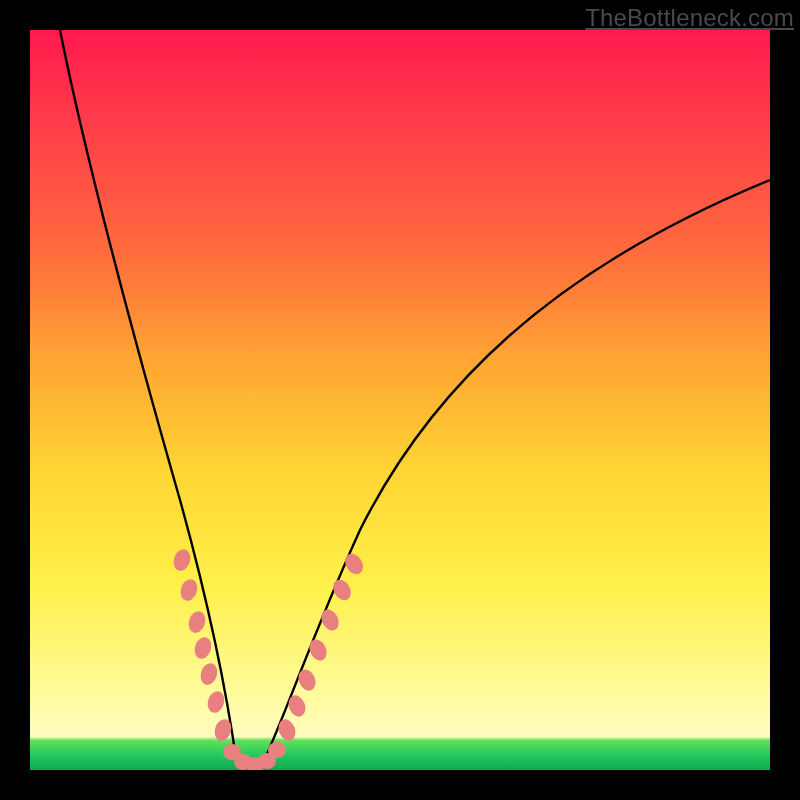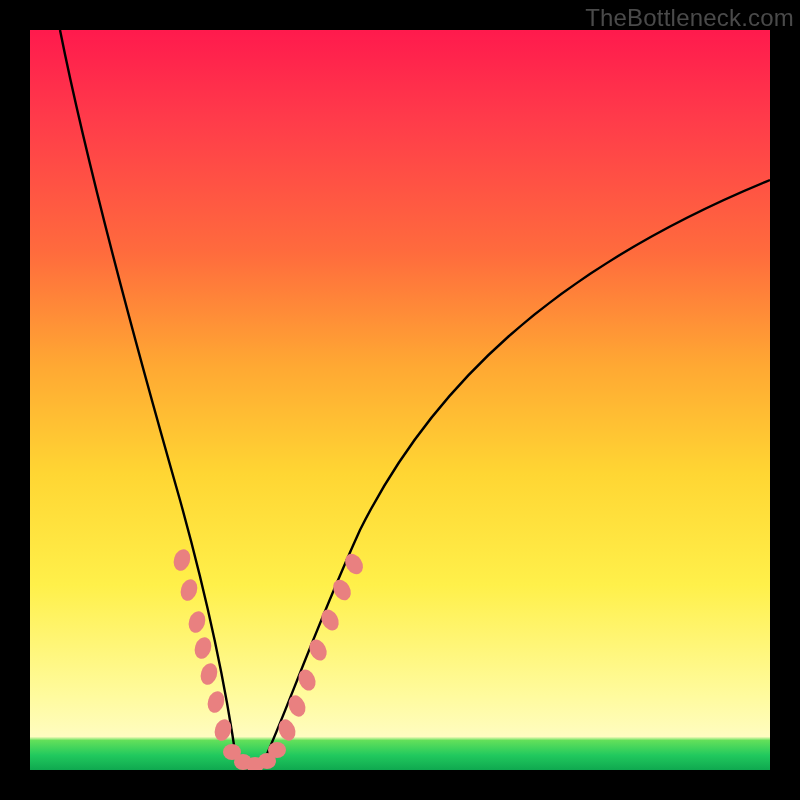--- a/index.html
+++ b/index.html
@@ -48,20 +48,21 @@
   }
   .attrib {
     position: absolute;
     top: 4px;
     right: 6px;
     color: #4a4a4a;
     font-size: 24px;
     font-weight: 400;
     letter-spacing: 0.2px;
     user-select: none;
+    text-decoration: underline;
   }
   svg {
     position: absolute;
     inset: 0;
   }
 </style>
 </head>
 <body>
 
 <div class="frame">

